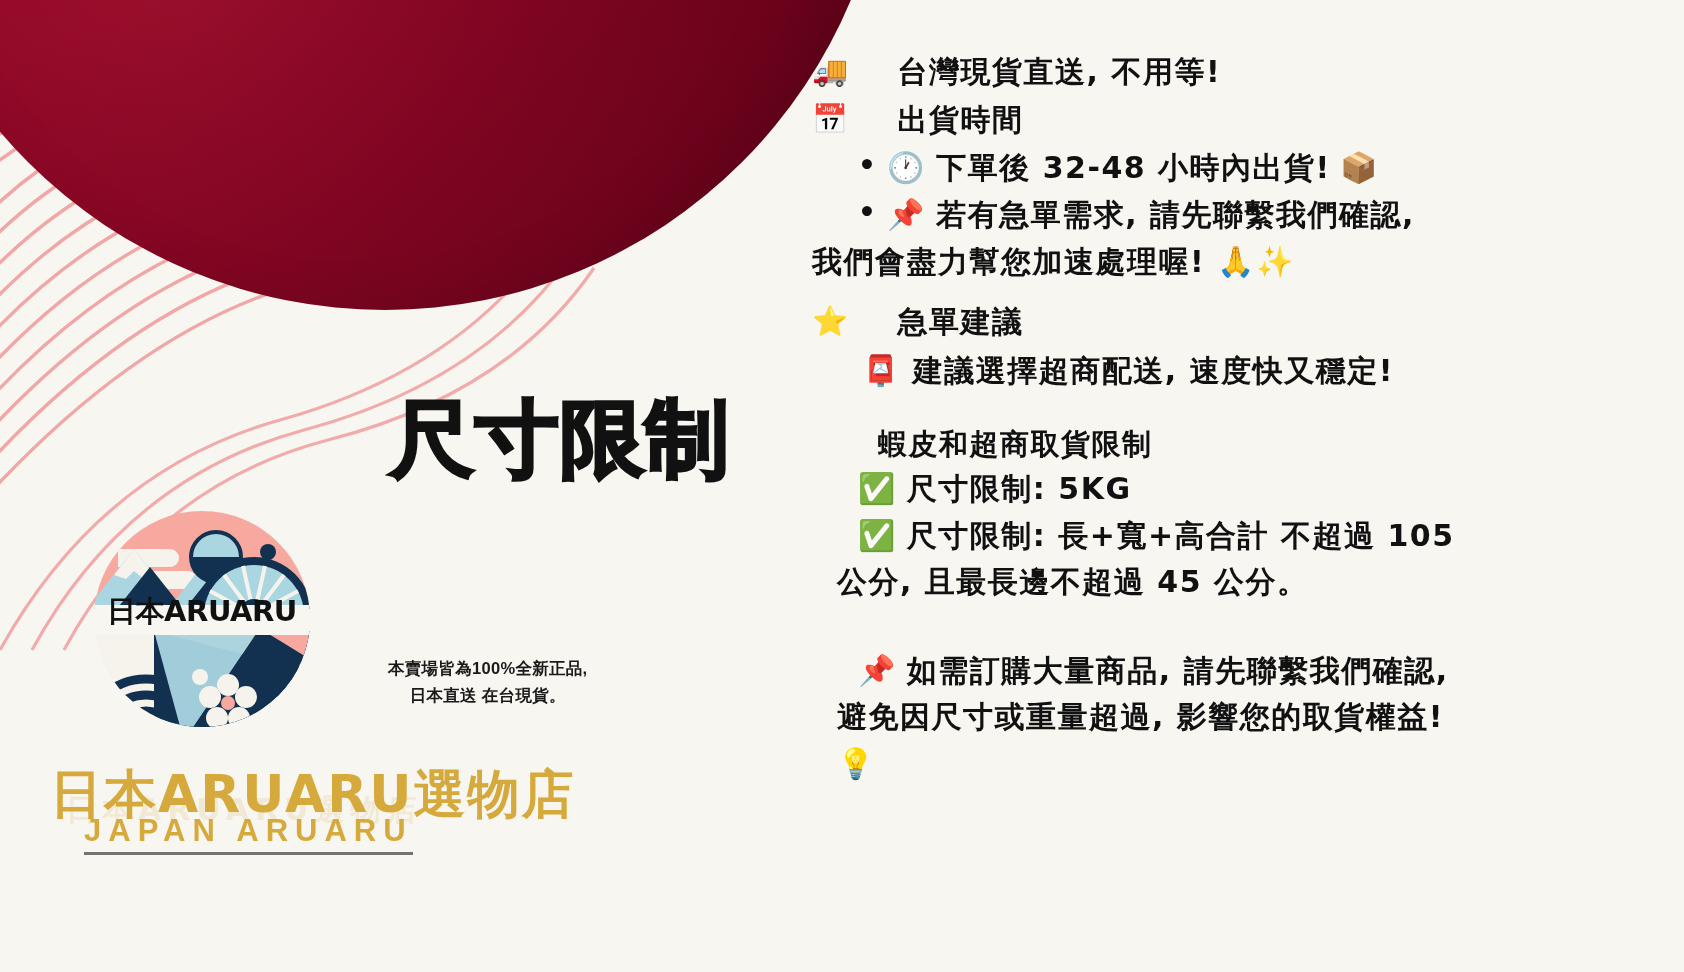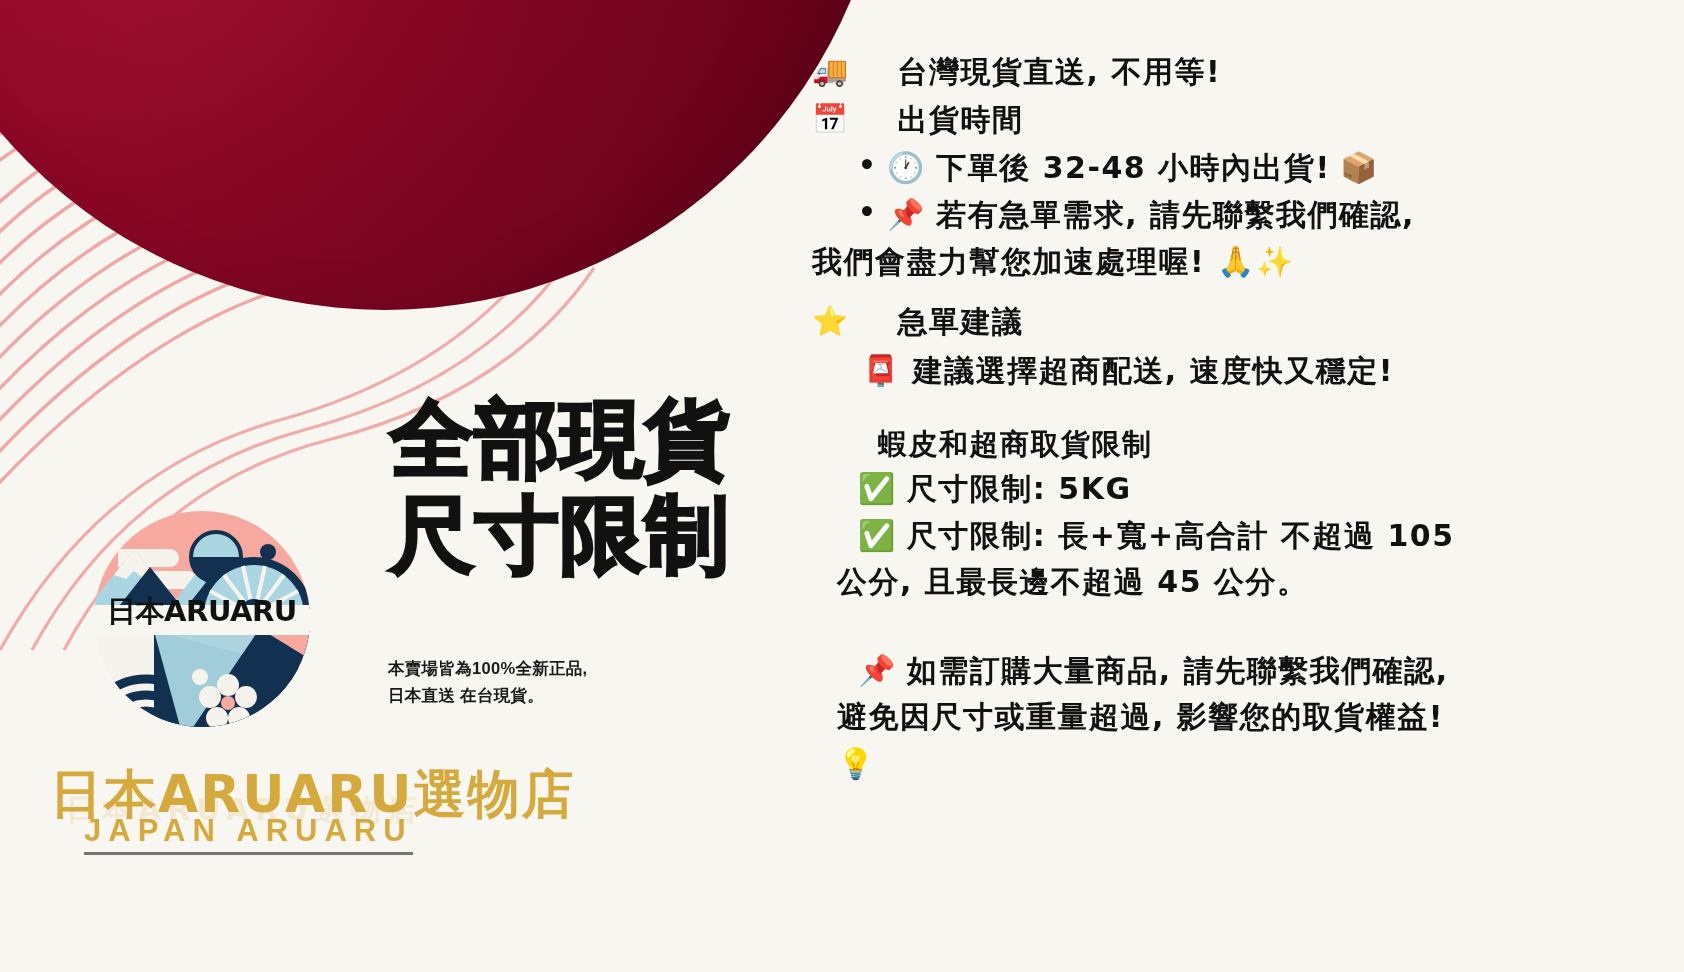--- a/index.html
+++ b/index.html
@@ -54,20 +54,21 @@
   }
   .headline div { white-space:nowrap; }
 
   .fineprint {
     position:absolute; left:388px; top:655px;
     font-size:16.5px;
     font-weight:700;
     color:#1a1a1a;
     line-height:1.62;
     letter-spacing:.3px;
+    text-align:center;
   }
 
   
   .logo-badge {
     position:absolute; left:88px; top:505px;
     width:228px; height:228px;
   }
   .logo-text-overlay {
     position:absolute;
     left:88px; top:592px;
@@ -205,21 +206,20 @@
         <path d="M60 880 Q 160 700 340 650 Q 520 600 610 470"></path>
         <path d="M92 880 Q 186 708 364 660 Q 544 612 632 484"></path>
         <path d="M124 880 Q 212 716 388 670 Q 568 624 654 498"></path>
       </g>
     </svg>
     <div class="crimson-dome"></div>
     <div class="dome-sheen"></div>
   </div>
 
   <div class="headline">
-    <div>全部現貨</div>
     <div>尺寸限制</div>
   </div>
 
   <div class="fineprint">
     <div>本賣場皆為100%全新正品,</div>
     <div>日本直送 在台現貨。</div>
   </div>
 
   <svg class="logo-badge" viewBox="0 0 228 228">
     <defs>

